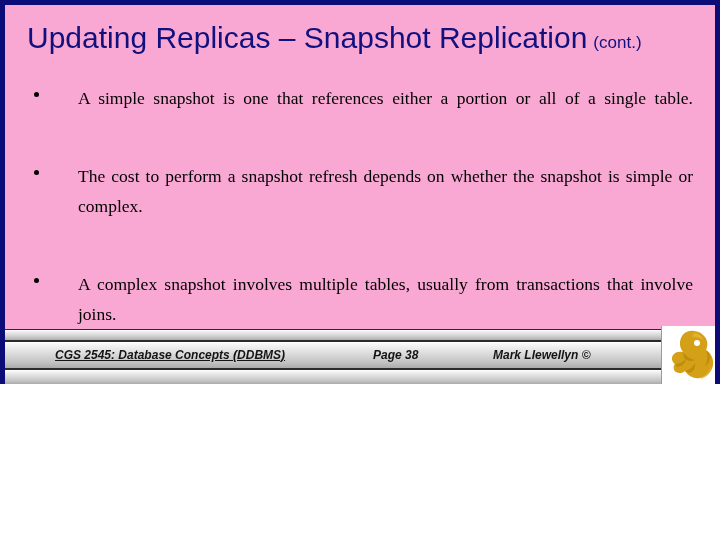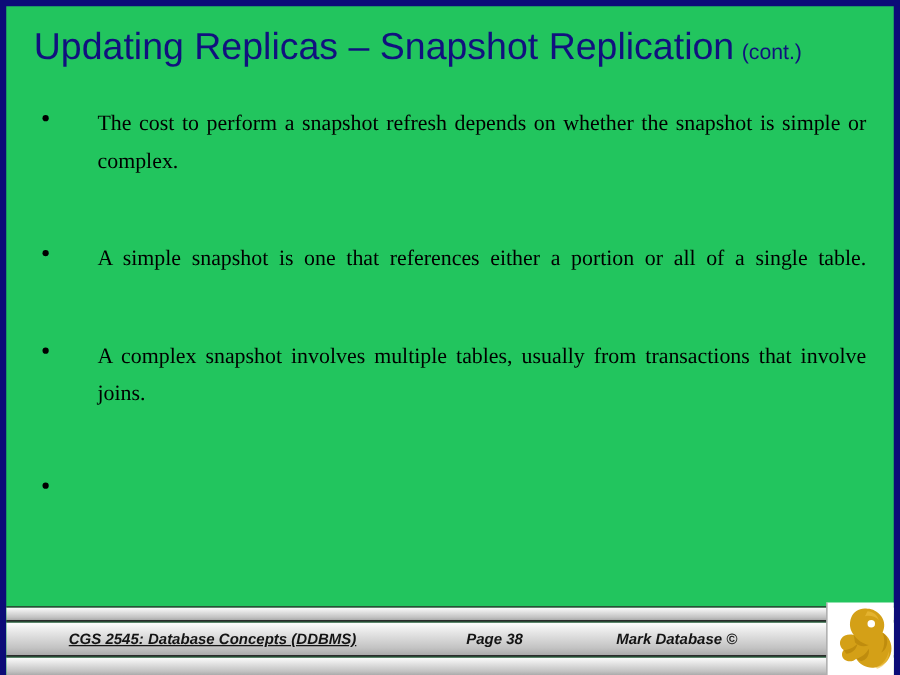--- a/index.html
+++ b/index.html
@@ -10,23 +10,23 @@
   body {
     width: 720px;
     height: 540px;
     overflow: hidden;
     font-family: "Liberation Serif", serif;
   }
 
   #slide {
     position: relative;
     width: 720px;
-    height: 540px;
-    box-sizing: border-box;
-    background: #22c55e;
+    height: 384px;
+    box-sizing: border-box;
+    background: #f9a8d4;
     border-top: 5px solid #0c0c78;
     border-left: 5px solid #0c0c78;
     border-right: 5px solid #0c0c78;
     border-bottom: 0;
     overflow: hidden;
   }
 
   
   #title-area {
     position: absolute;
@@ -172,26 +172,26 @@
 <div id="slide">
 
   <div id="title-area">
     <span id="slide-title">Updating Replicas – Snapshot Replication</span><span id="title-cont">(cont.)</span>
   </div>
 
   <div id="body-area">
 
     <div class="bullet-row">
       <span class="bullet-dot"></span>
+      <span class="bullet-text last-full">A simple snapshot is one that references either a portion or all of a single table.</span>
+    </div>
+
+    <div class="bullet-row">
+      <span class="bullet-dot"></span>
       <span class="bullet-text last-full">The cost to perform a snapshot refresh depends on whether the snapshot is simple or complex.</span>
-    </div>
-
-    <div class="bullet-row">
-      <span class="bullet-dot"></span>
-      <span class="bullet-text last-full">A simple snapshot is one that references either a portion or all of a single table.</span>
     </div>
 
     <div class="bullet-row">
       <span class="bullet-dot"></span>
       <span class="bullet-text last-full">A complex snapshot involves multiple tables, usually from transactions that involve joins.</span>
     </div>
 
     <div class="bullet-row">
       <span class="bullet-dot"></span>
     </div>
@@ -199,21 +199,21 @@
   </div>
 
   <div id="footer">
     <div class="fbar" id="fbar-top"></div>
     <div class="fbar" id="fbar-mid"></div>
     <div class="fbar" id="fbar-bot"></div>
 
     <div id="footer-text">
       <span class="ftext" id="footer-course">CGS 2545: Database Concepts  (DDBMS)</span>
       <span class="ftext" id="footer-page">Page 38</span>
-      <span class="ftext" id="footer-author">Mark Database ©</span>
+      <span class="ftext" id="footer-author">Mark Llewellyn ©</span>
     </div>
 
     <div id="logo-box">
       <svg id="logo-svg" viewBox="0 0 56 58" xmlns="http://www.w3.org/2000/svg">
         <g fill="#d4a017">
           <path d="M30 5 C24 4 19 7 17 12 C15 17 16 22 19 26 C15 25 11 26 9 29
                    C7 32 8 36 11 38 C9 40 9 44 12 46 C15 48 19 47 21 45
                    C24 50 30 53 36 52 C43 51 48 46 49 39 C50 33 47 27 42 24
                    C44 20 44 15 41 11 C38 7 34 5 30 5 Z
                    M33 14 C35 14 36 15 36 17 C36 19 35 20 33 20

